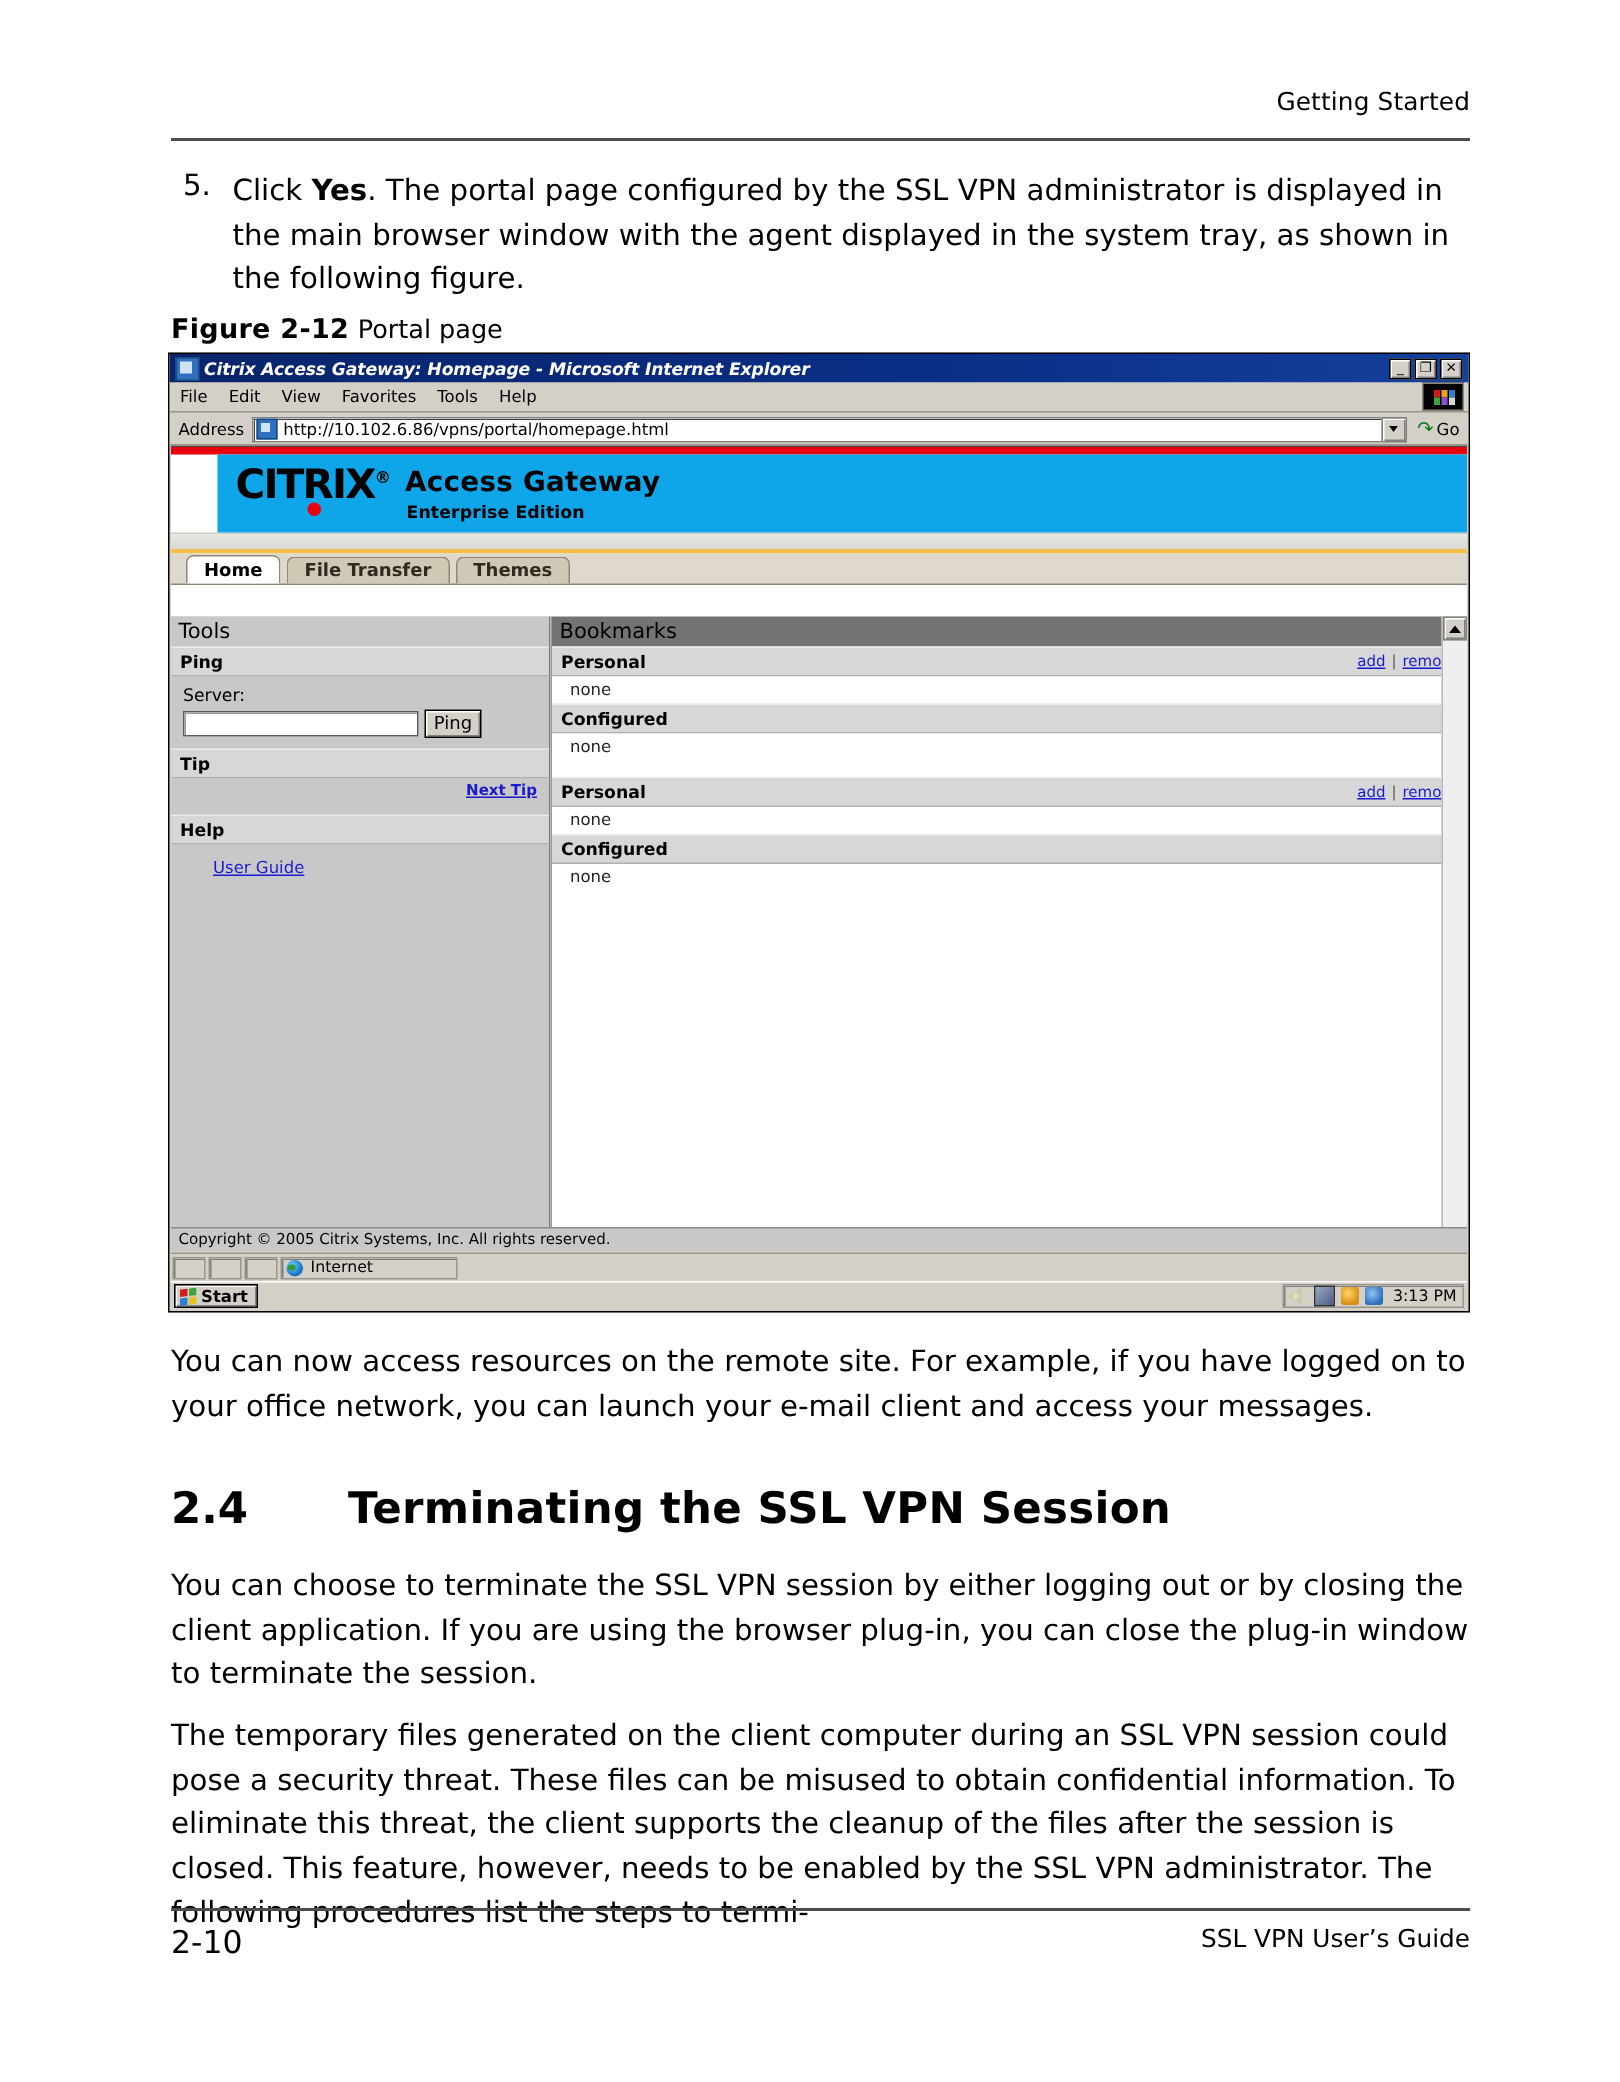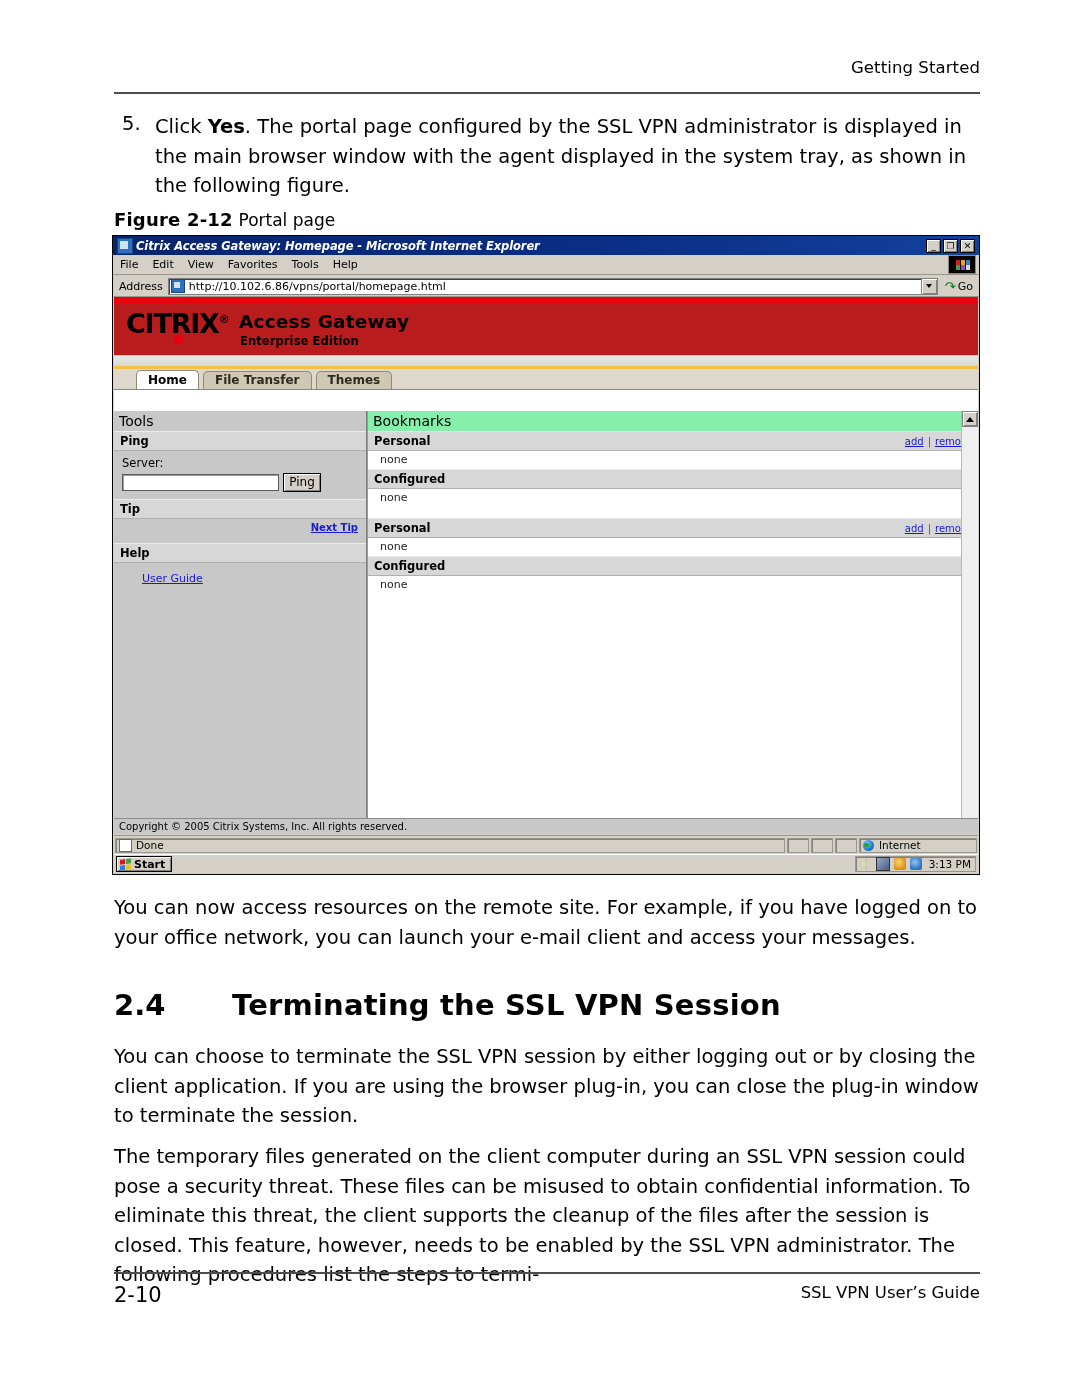--- a/index.html
+++ b/index.html
@@ -261,22 +261,23 @@
     background: #fff;
     border-top: 1px solid #4a4a4a;
     overflow: hidden;
   }
   .red-bar {
     height: 5px;
     background: #e8000d;
   }
   .brandrow {
     height: 52px;
-    background: #b91c1c;
-    position: relative;
+    background: #0ea5e9;
+    position: relative;
+    margin-left: 31px;
   }
   .citrix-logo {
     position: absolute;
     left: 12px; top: 5px;
     font-size: 27px;
     font-weight: bold;
     letter-spacing: -1.2px;
     font-family: "DejaVu Sans", sans-serif;
     color: #000;
   }
@@ -314,21 +315,21 @@
     height: 3px;
     background: #f2c14b;
   }
 
   
   .tabrow {
     height: 21px;
     background: #ded9cc;
     position: relative;
     border-bottom: 1px solid #8d8878;
-    padding-left: 22px;
+    padding-left: 10px;
     display: flex;
     align-items: flex-end;
     box-sizing: border-box;
   }
   .tab {
     height: 18px;
     line-height: 17px;
     padding: 0 11px;
     font-size: 12px;
     font-weight: bold;
@@ -368,21 +369,21 @@
     background: #fff;
     position: relative;
     border-left: 1px solid #9a9a9a;
   }
   .panel-title {
     font-size: 14px;
     padding: 2px 0 2px 5px;
     color: #000;
     background: #c8c8c8;
   }
-  .col-right .panel-title { background: #86efac; }
+  .col-right .panel-title { background: #737373; }
   .bar {
     background: #d7d7d7;
     border-top: 1px solid #ebebeb;
     border-bottom: 1px solid #b0b0b0;
     font-size: 11.5px;
     font-weight: bold;
     padding: 2px 5px 2px 6px;
     color: #000;
     display: flex;
     align-items: center;
@@ -816,24 +817,20 @@
                 <span class="sb-tri-down"></span>
               </span>
           </div>
         </div>
 
         <div class="copyright">Copyright © 2005 Citrix Systems, Inc. All rights reserved.</div>
       </div>
     </div>
 
     <div class="statusbar">
-      <span class="sb-pane sb-main">
-        <span class="sb-doc-ico"></span>
-        <span>Done</span>
-      </span>
       <span class="sb-pane sb-small"></span>
       <span class="sb-pane sb-small"></span>
       <span class="sb-pane sb-small"></span>
       <span class="sb-pane sb-zone">
         <span class="globe"></span>
         <span>Internet</span>
       </span>
     </div>
 
     <div class="taskbar">

